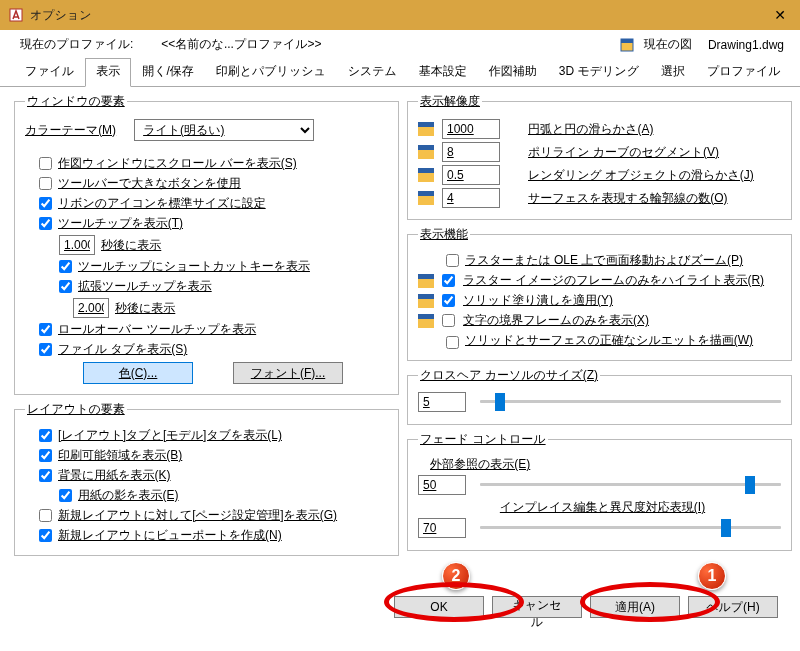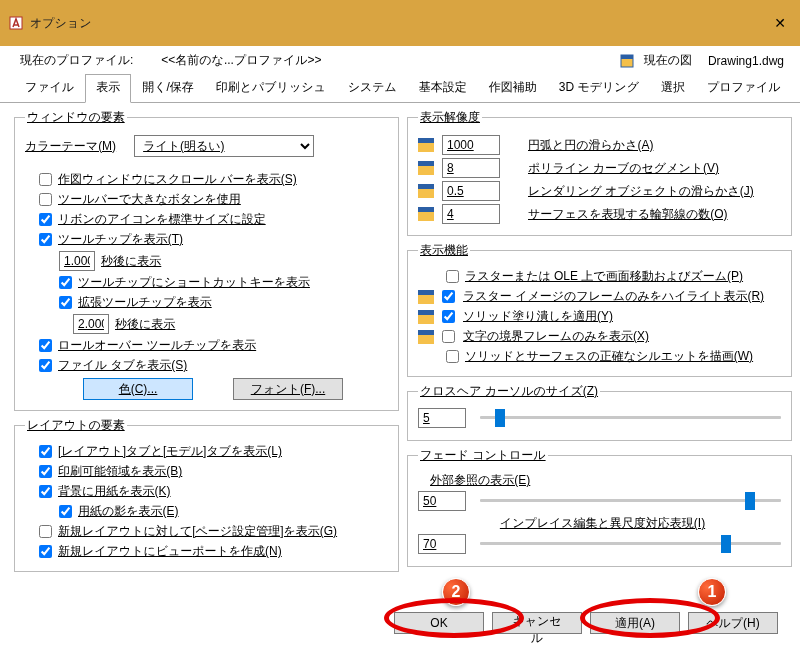--- a/index.html
+++ b/index.html
@@ -1,17 +1,17 @@
 <!DOCTYPE html>
 <html><head>
 <meta charset="utf-8">
 <style>
   * { box-sizing: border-box; margin: 0; padding: 0; font-family: "Meiryo UI", "Segoe UI", sans-serif; font-size: 12px; }
   body { background: #fff; width: 800px; height: 651px; overflow: hidden; }
-  .titlebar { height: 46px; background: #D9A441; display: flex; align-items: center; padding: 0 8px; }
+  .titlebar { height: 30px; background: #D9A441; display: flex; align-items: center; padding: 0 8px; }
   .titlebar .app-icon { width: 16px; height: 16px; margin-right: 6px; }
   .titlebar .title { color: #222; flex: 1; font-size: 12px; }
   .titlebar .close { font-size: 14px; padding: 0 6px; cursor: default; }
   .profile-row { display: flex; align-items: center; padding: 6px 16px 2px 20px; gap: 10px; }
   .profile-row .lbl { margin-right: 18px; }
   .profile-row .doc-icon { width: 14px; height: 14px; margin-left: auto; }
   .tabs { display: flex; border-bottom: 1px solid #aaa; padding-left: 14px; gap: 0; margin-top: 2px; }
   .tab { padding: 4px 10px 6px 10px; border: 1px solid transparent; border-bottom: none; cursor: default; position: relative; top: 1px; }
   .tab.active { border-color: #aaa; background: #fff; border-bottom: 1px solid #fff; }
   .content { display: flex; padding: 6px 8px 0 14px; gap: 8px; }
@@ -224,21 +224,21 @@
           <span class="txt">ソリッド塗り潰しを適用(Y)</span>
         </div>
       <div class="res-row">
           <svg class="res-icon" viewBox="0 0 16 14">
             <rect width="16" height="14" fill="#F5C04A"></rect>
             <rect width="16" height="5" fill="#2b5fa5"></rect>
           </svg>
           <input type="checkbox" style="">
           <span class="txt">文字の境界フレームのみを表示(X)</span>
         </div>
-      <div class="row" style="margin-left:28px;">
+      <div class="row" style="margin-left:28px;align-items:flex-end;">
           <input type="checkbox" style="">
           <span class="txt">ソリッドとサーフェスの正確なシルエットを描画(W)</span>
         </div>
     </fieldset>
 
     <fieldset>
       <legend>クロスヘア カーソルのサイズ(Z)</legend>
       <div class="slider-row">
         <input type="text" value="5" style="">
         <div class="slider">

